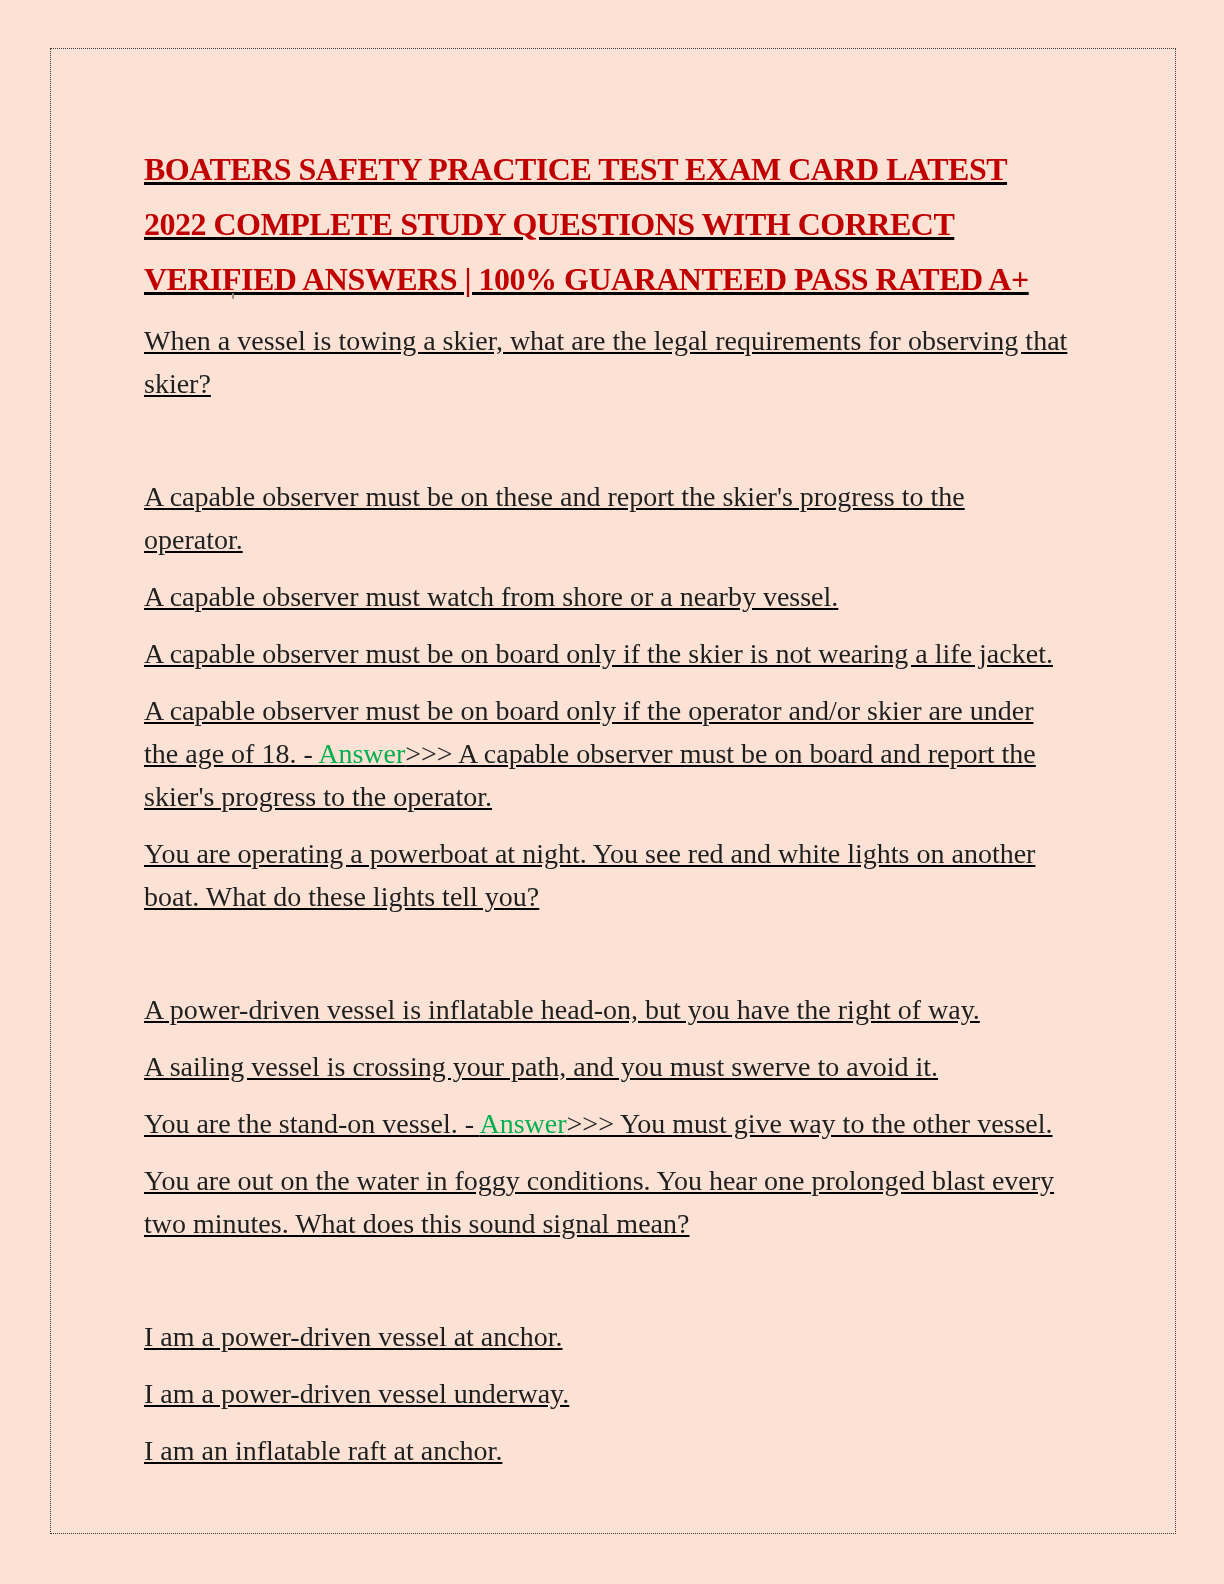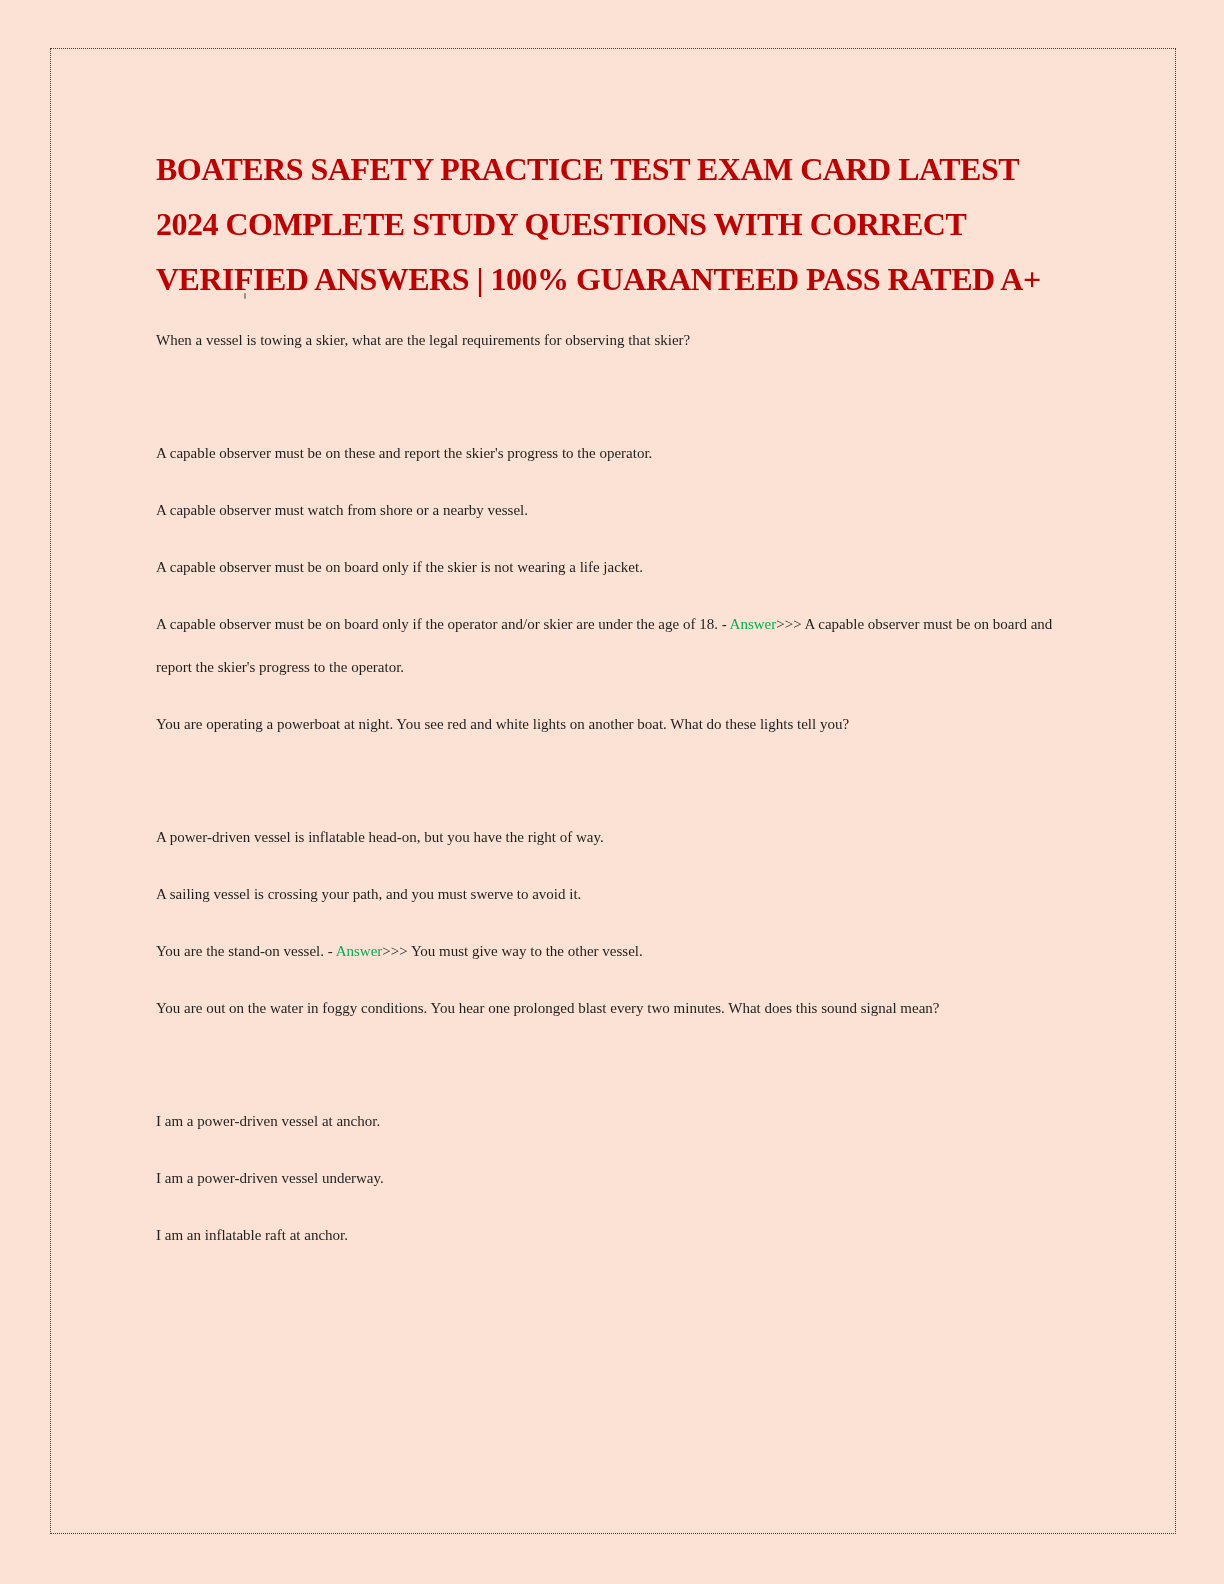--- a/index.html
+++ b/index.html
@@ -22,36 +22,37 @@
   .page-border {
     position: absolute;
     left: 50px;
     top: 48px;
     width: 1126px;
     height: 1486px;
     border: 1px dotted var(--border-color);
   }
   .content {
     position: absolute;
-    left: 156px;
+    left: 144px;
     top: 142px;
     width: 926px;
+    text-decoration: underline;
   }
   .title {
     margin: 0 0 12px 0;
     color: var(--title-color);
     font-size: 32px;
     font-weight: bold;
     line-height: 55px;
     letter-spacing: -0.5px;
   }
   .title-line { white-space: nowrap; }
   .doc-body {
     color: var(--text-color);
-    font-size: 15px;
+    font-size: 28px;
     line-height: 43px;
   }
   .para { margin: 0 0 14px 0; }
   .para .answer { color: var(--answer-color); margin-top: 48px; }
   .para-gap { height: 56px; }
   .stray-mark {
     position: absolute;
     left: 88px;   
     top: 151px;   
     width: 2px;
@@ -61,21 +62,21 @@
   }
 </style>
 </head>
 <body>
 
 <div class="page-border"></div>
 
 <div class="content">
   <h1 class="title">
       <div class="title-line">BOATERS SAFETY PRACTICE TEST EXAM CARD LATEST</div>
-      <div class="title-line">2024 COMPLETE STUDY QUESTIONS WITH CORRECT</div>
+      <div class="title-line">2022 COMPLETE STUDY QUESTIONS WITH CORRECT</div>
       <div class="title-line">VERIFIED ANSWERS | 100% GUARANTEED PASS RATED A+</div>
     </h1>
   <div class="stray-mark"></div>
   <div class="doc-body">
       <p class="para"><span class="text-run">When a vessel is towing a skier, what are the legal requirements for observing that skier?</span></p>
       <div class="para-gap"></div>
       <p class="para"><span class="text-run">A capable observer must be on these and report the skier's progress to the operator.</span></p>
       <p class="para"><span class="text-run">A capable observer must watch from shore or a nearby vessel.</span></p>
       <p class="para"><span class="text-run">A capable observer must be on board only if the skier is not wearing a life jacket.</span></p>
       <p class="para"><span class="text-run">A capable observer must be on board only if the operator and/or skier are under the age of 18. - </span><span class="answer">Answer</span><span class="text-run">&gt;&gt;&gt; A capable observer must be on board and report the skier's progress to the operator.</span></p>

